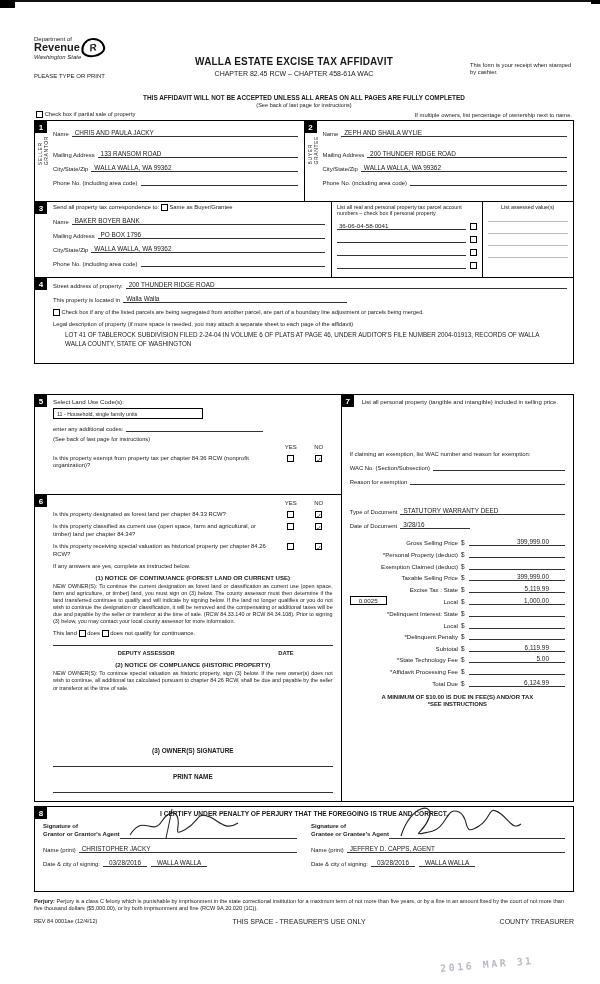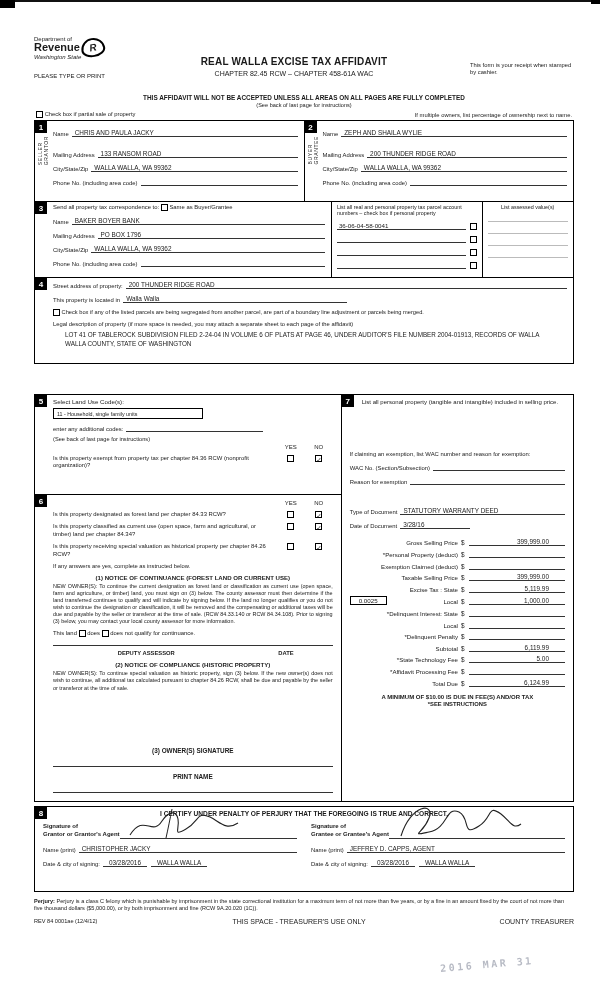--- a/index.html
+++ b/index.html
@@ -133,21 +133,21 @@
     <div class="logo-block">
       <div class="dept-lines">
         <div class="dept1">Department of</div>
         <div class="dept2">Revenue</div>
         <div class="dept3">Washington State</div>
       </div>
       <div class="logo-mark">
           <span>R</span>
         </div>
     </div>
-    <div class="title">REAL WALLA EXCISE TAX AFFIDAVIT</div>
+    <div class="title">WALLA ESTATE EXCISE TAX AFFIDAVIT</div>
     <div class="subtitle">CHAPTER 82.45 RCW – CHAPTER 458-61A WAC</div>
     <div class="receipt">This form is your receipt when stamped by cashier.</div>
     <div class="ptp">PLEASE TYPE OR PRINT</div>
   </div>
   <div class="warning">THIS AFFIDAVIT WILL NOT BE ACCEPTED UNLESS ALL AREAS ON ALL PAGES ARE FULLY COMPLETED</div>
   <div class="seeback">(See back of last page for instructions)</div>
   <div class="chkrow">
     <span>
       <span class="cb"></span>
       <span>Check box if partial sale of property</span>

